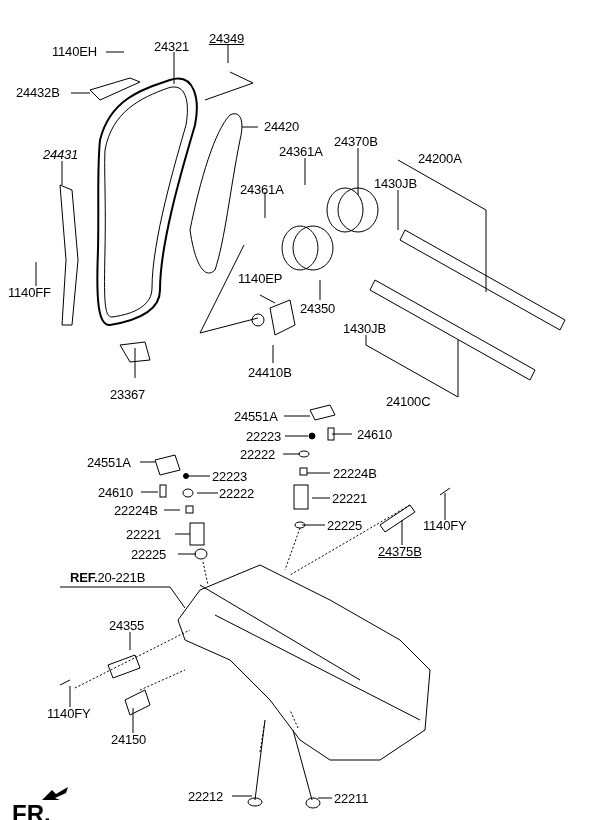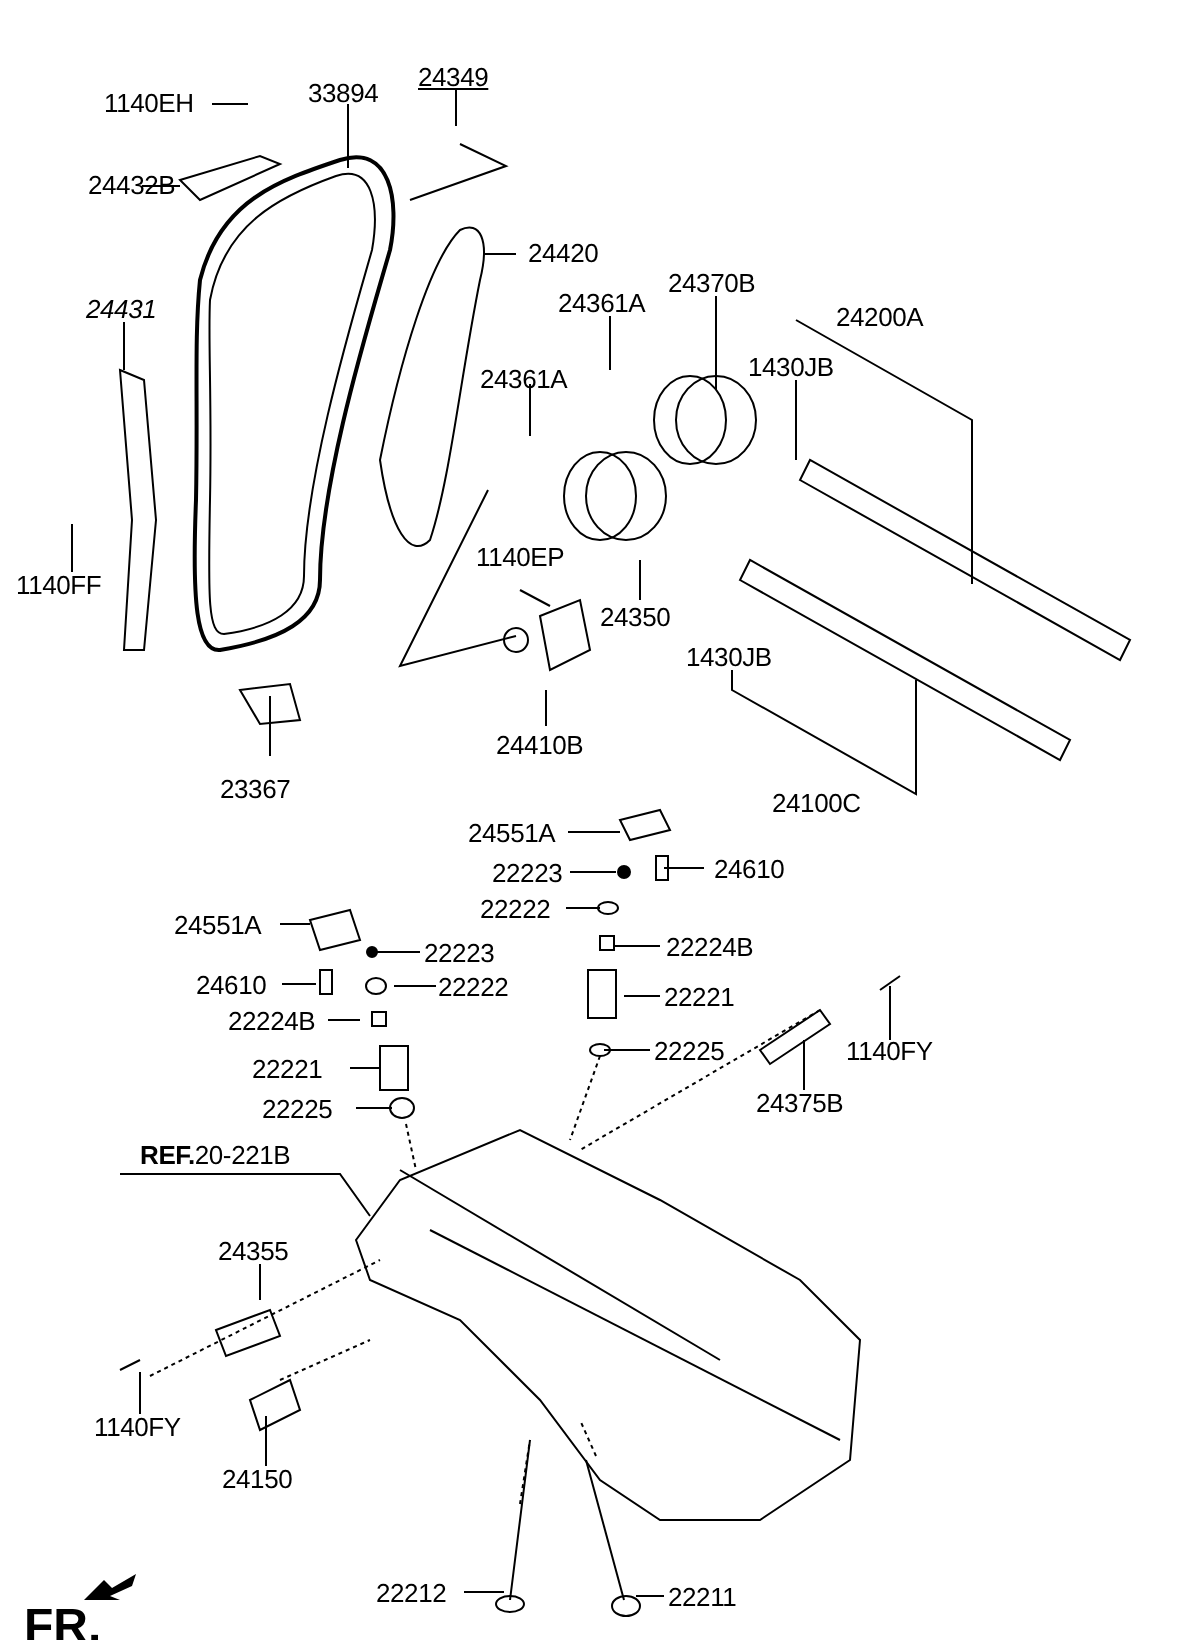--- a/index.html
+++ b/index.html
@@ -133,23 +133,23 @@
     <line x1="265" y1="720" x2="255" y2="800"></line>
     <ellipse cx="255" cy="802" rx="7" ry="4"></ellipse>
     <line x1="293" y1="730" x2="312" y2="800"></line>
     <ellipse cx="313" cy="803" rx="7" ry="5"></ellipse>
   </g>
 
   <polygon points="42,800 52,790 56,794 68,787 66,793 55,798 60,800" fill="#000" stroke="none"></polygon>
 </svg>
 
 <div class="lbl" style="left:52px;top:45px;">1140EH</div>
-<div class="lbl" style="left:154px;top:40px;">33894</div>
+<div class="lbl" style="left:154px;top:40px;">24321</div>
 <div class="lbl" style="left:209px;top:32px;text-decoration:underline;">24349</div>
-<div class="lbl" style="left:16px;top:86px;margin-left:28px;">24432B</div>
+<div class="lbl" style="left:16px;top:86px;">24432B</div>
 <div class="lbl" style="left:264px;top:120px;">24420</div>
 <div class="lbl" style="left:43px;top:148px;font-style:italic;">24431</div>
 <div class="lbl" style="left:279px;top:145px;">24361A</div>
 <div class="lbl" style="left:334px;top:135px;">24370B</div>
 <div class="lbl" style="left:418px;top:152px;">24200A</div>
 <div class="lbl" style="left:240px;top:183px;">24361A</div>
 <div class="lbl" style="left:374px;top:177px;">1430JB</div>
 <div class="lbl" style="left:8px;top:286px;">1140FF</div>
 <div class="lbl" style="left:238px;top:272px;">1140EP</div>
 <div class="lbl" style="left:300px;top:302px;">24350</div>
@@ -164,21 +164,21 @@
 <div class="lbl" style="left:87px;top:456px;">24551A</div>
 <div class="lbl" style="left:333px;top:467px;">22224B</div>
 <div class="lbl" style="left:212px;top:470px;">22223</div>
 <div class="lbl" style="left:98px;top:486px;">24610</div>
 <div class="lbl" style="left:219px;top:487px;">22222</div>
 <div class="lbl" style="left:332px;top:492px;">22221</div>
 <div class="lbl" style="left:114px;top:504px;">22224B</div>
 <div class="lbl" style="left:423px;top:519px;">1140FY</div>
 <div class="lbl" style="left:327px;top:519px;">22225</div>
 <div class="lbl" style="left:126px;top:528px;">22221</div>
-<div class="lbl" style="left:378px;top:545px;">24375B</div>
+<div class="lbl" style="left:378px;top:545px;text-decoration:underline;">24375B</div>
 <div class="lbl" style="left:131px;top:548px;">22225</div>
 <div class="lbl ref" style="left:70px;top:571px;"><b>REF.</b><span>20-221B</span></div>
 <div class="lbl" style="left:109px;top:619px;">24355</div>
 <div class="lbl" style="left:47px;top:707px;">1140FY</div>
 <div class="lbl" style="left:111px;top:733px;">24150</div>
 <div class="lbl" style="left:188px;top:790px;">22212</div>
 <div class="lbl" style="left:334px;top:792px;">22211</div>
 <div class="fr" style="left:12px;top:800px;">FR.</div>
 </div>
 

